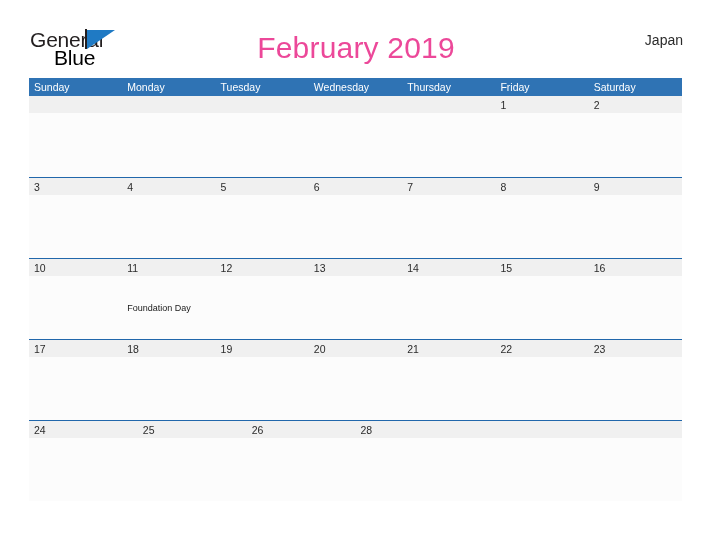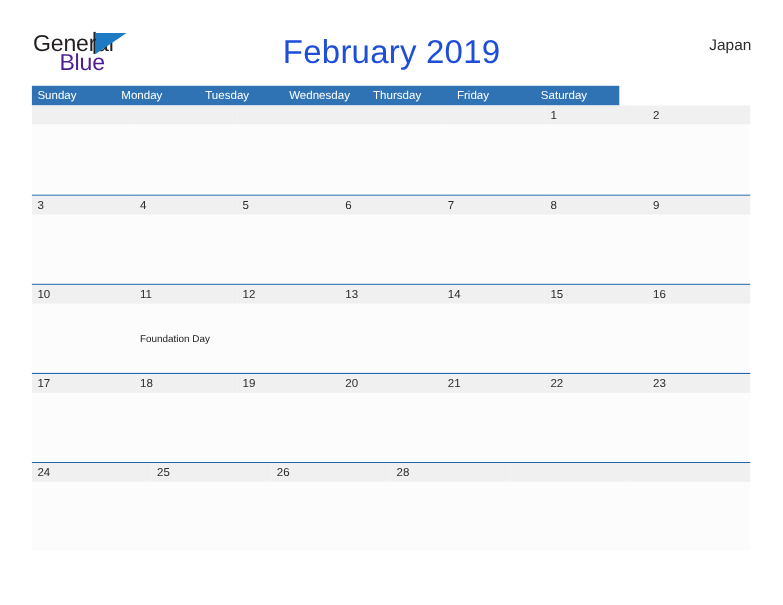--- a/index.html
+++ b/index.html
@@ -47,21 +47,21 @@
     font-family: "Liberation Sans", sans-serif;
     line-height: 22px;
     white-space: nowrap;
   }
   .logo-blue {
     position: absolute;
     left: 24px;
     top: 18px;
     font-size: 21px;
     letter-spacing: -0.2px;
-    color: #4c1d95;
+    color: #000000;
     font-family: "Liberation Sans", sans-serif;
     line-height: 22px;
     white-space: nowrap;
   }
   .logo-flag {
     position: absolute;
     left: 57px;
     top: 1px;
     width: 28px;
     height: 19px;
@@ -75,21 +75,21 @@
     background: #231f20;
   }
 
   .cal-title {
     position: absolute;
     left: 0;
     top: 31px;
     width: 712px;
     text-align: center;
     font-size: 30px;
-    color: #1d4ed8;
+    color: #ec4899;
     font-family: "Liberation Sans", sans-serif;
     letter-spacing: 0.2px;
   }
 
   .region-label {
     position: absolute;
     right: 29px;
     top: 32px;
     font-size: 14px;
     color: #2b2b2b;
@@ -99,21 +99,21 @@
   
   .calendar {
     position: absolute;
     left: 29px;
     top: 78px;
     width: 653px;
   }
 
   .weekdays {
     display: flex;
-    width: 534px;
+    width: 653px;
     height: 18px;
     background: #2f73b4;
   }
   .weekday {
     flex: 1 1 0;
     font-size: 10.5px;
     color: #ffffff;
     line-height: 18px;
     padding-left: 5px;
     box-sizing: border-box;

